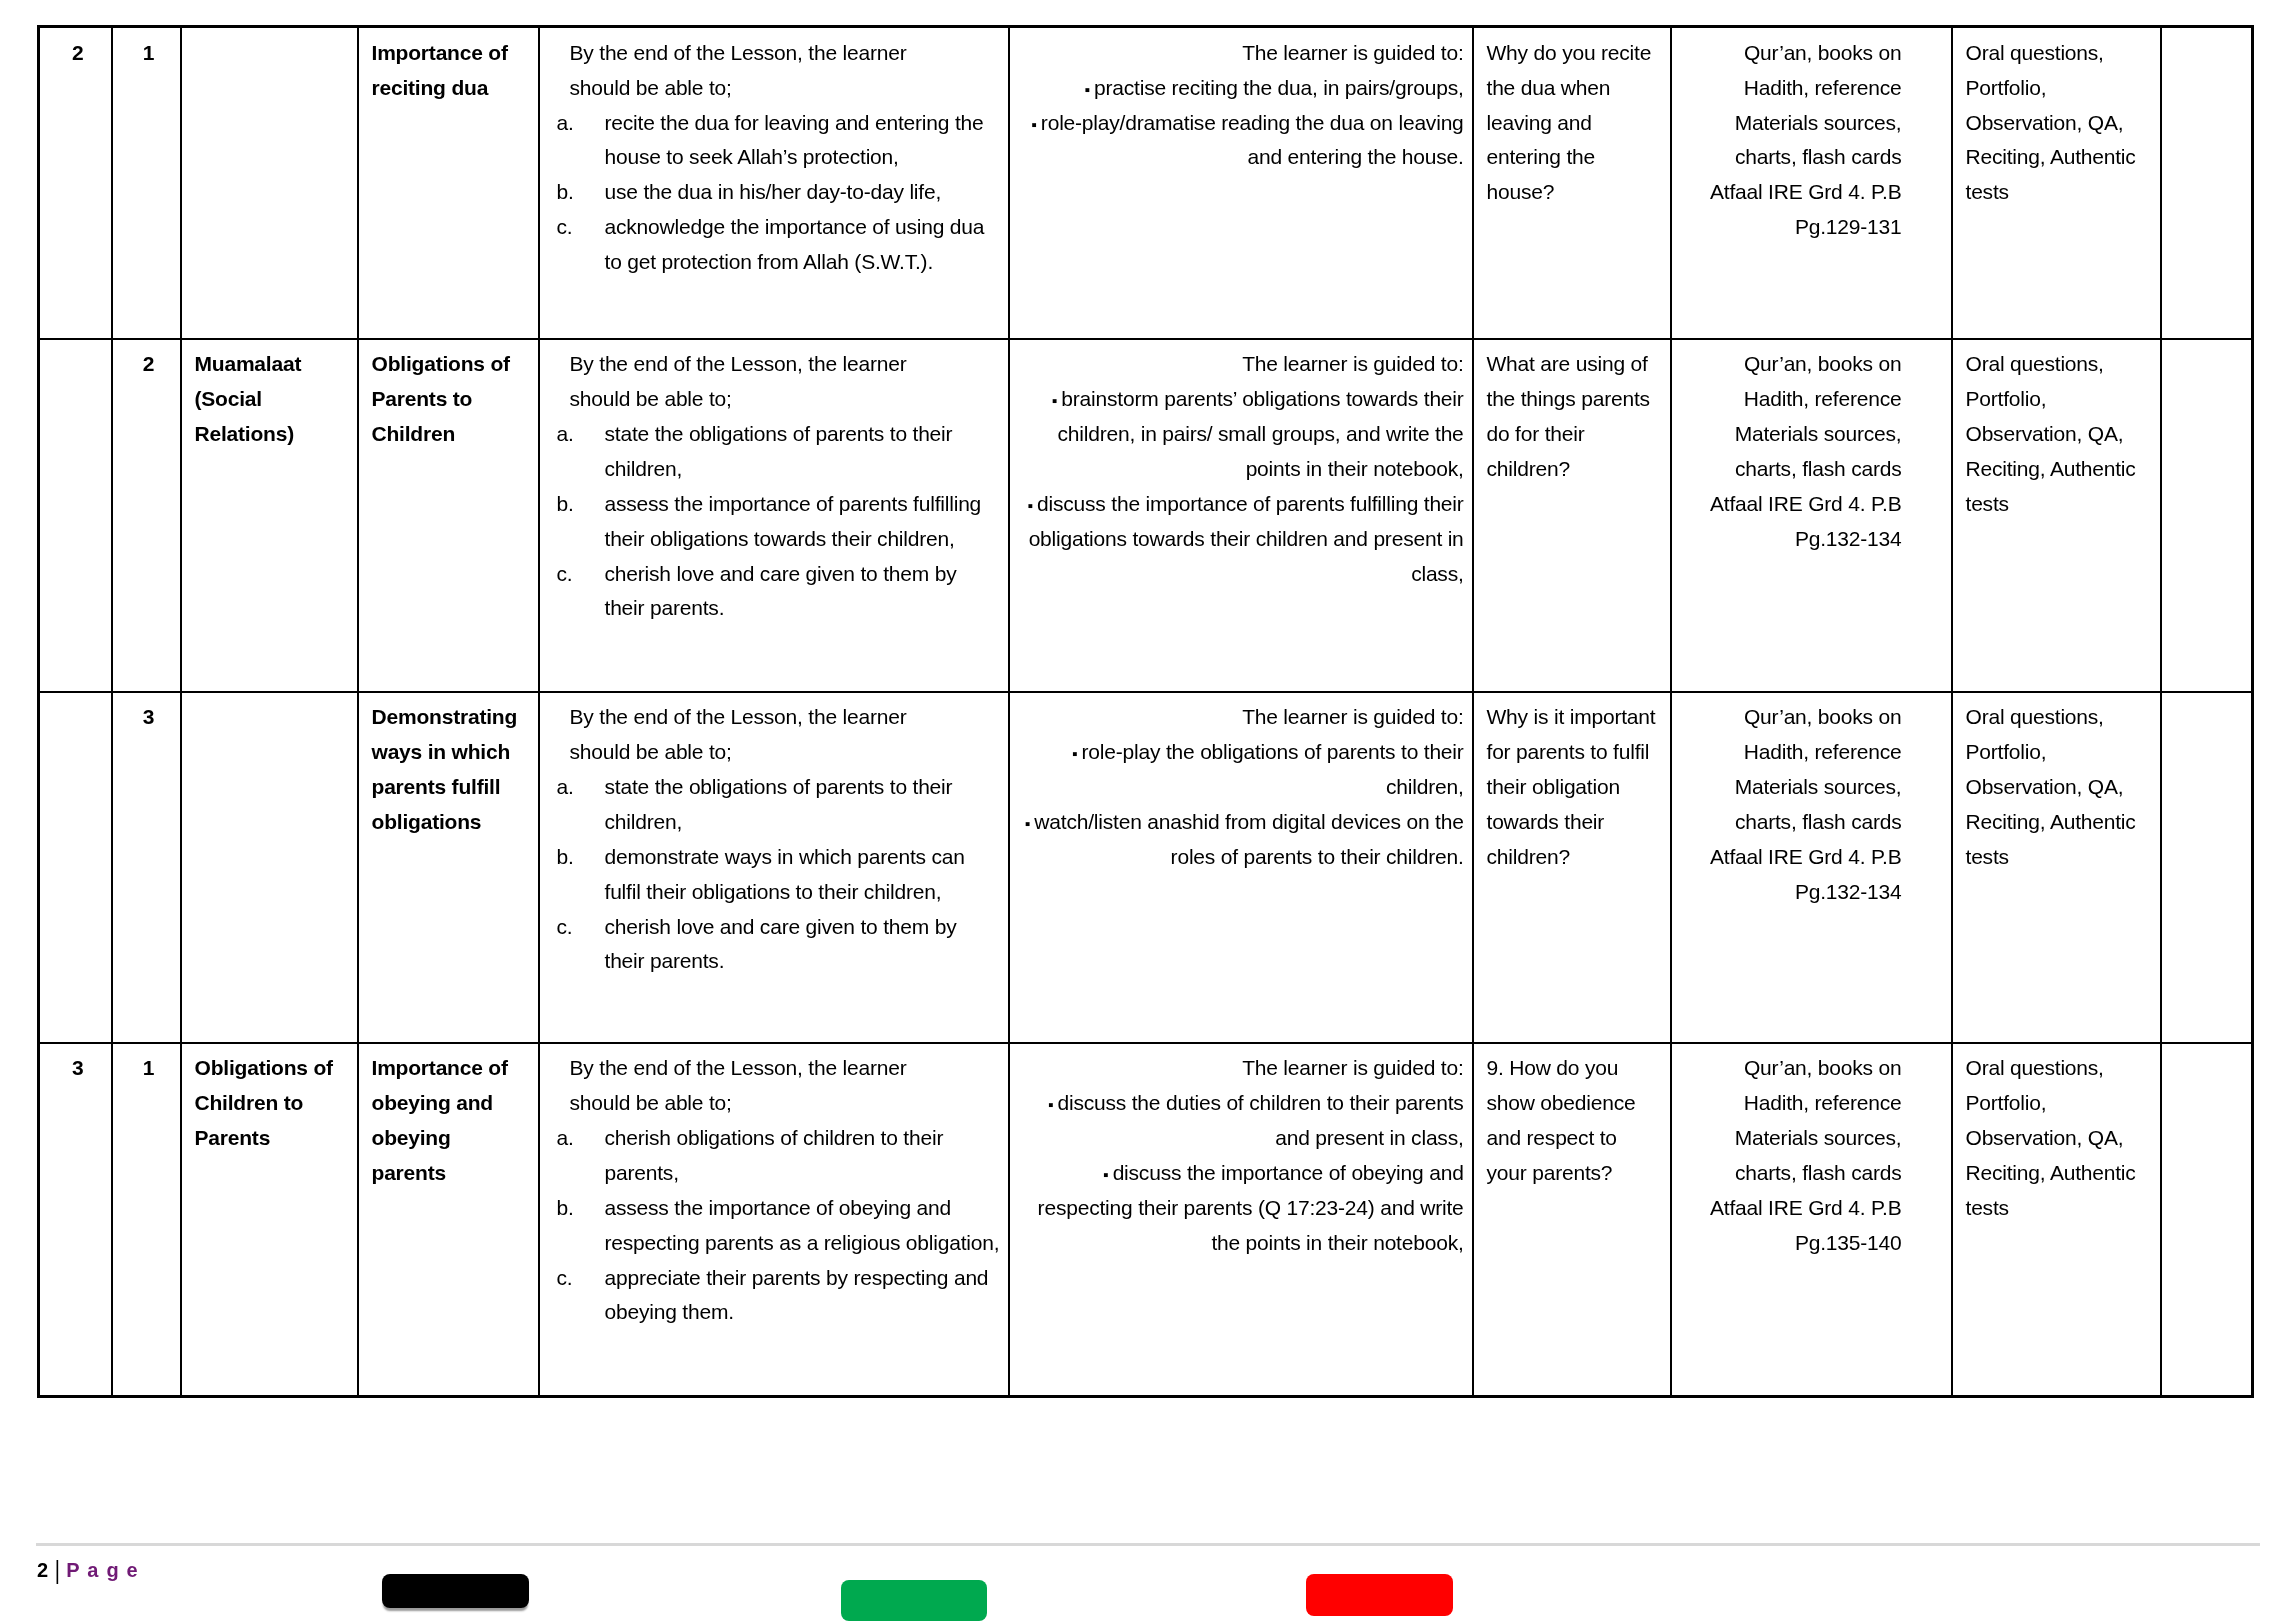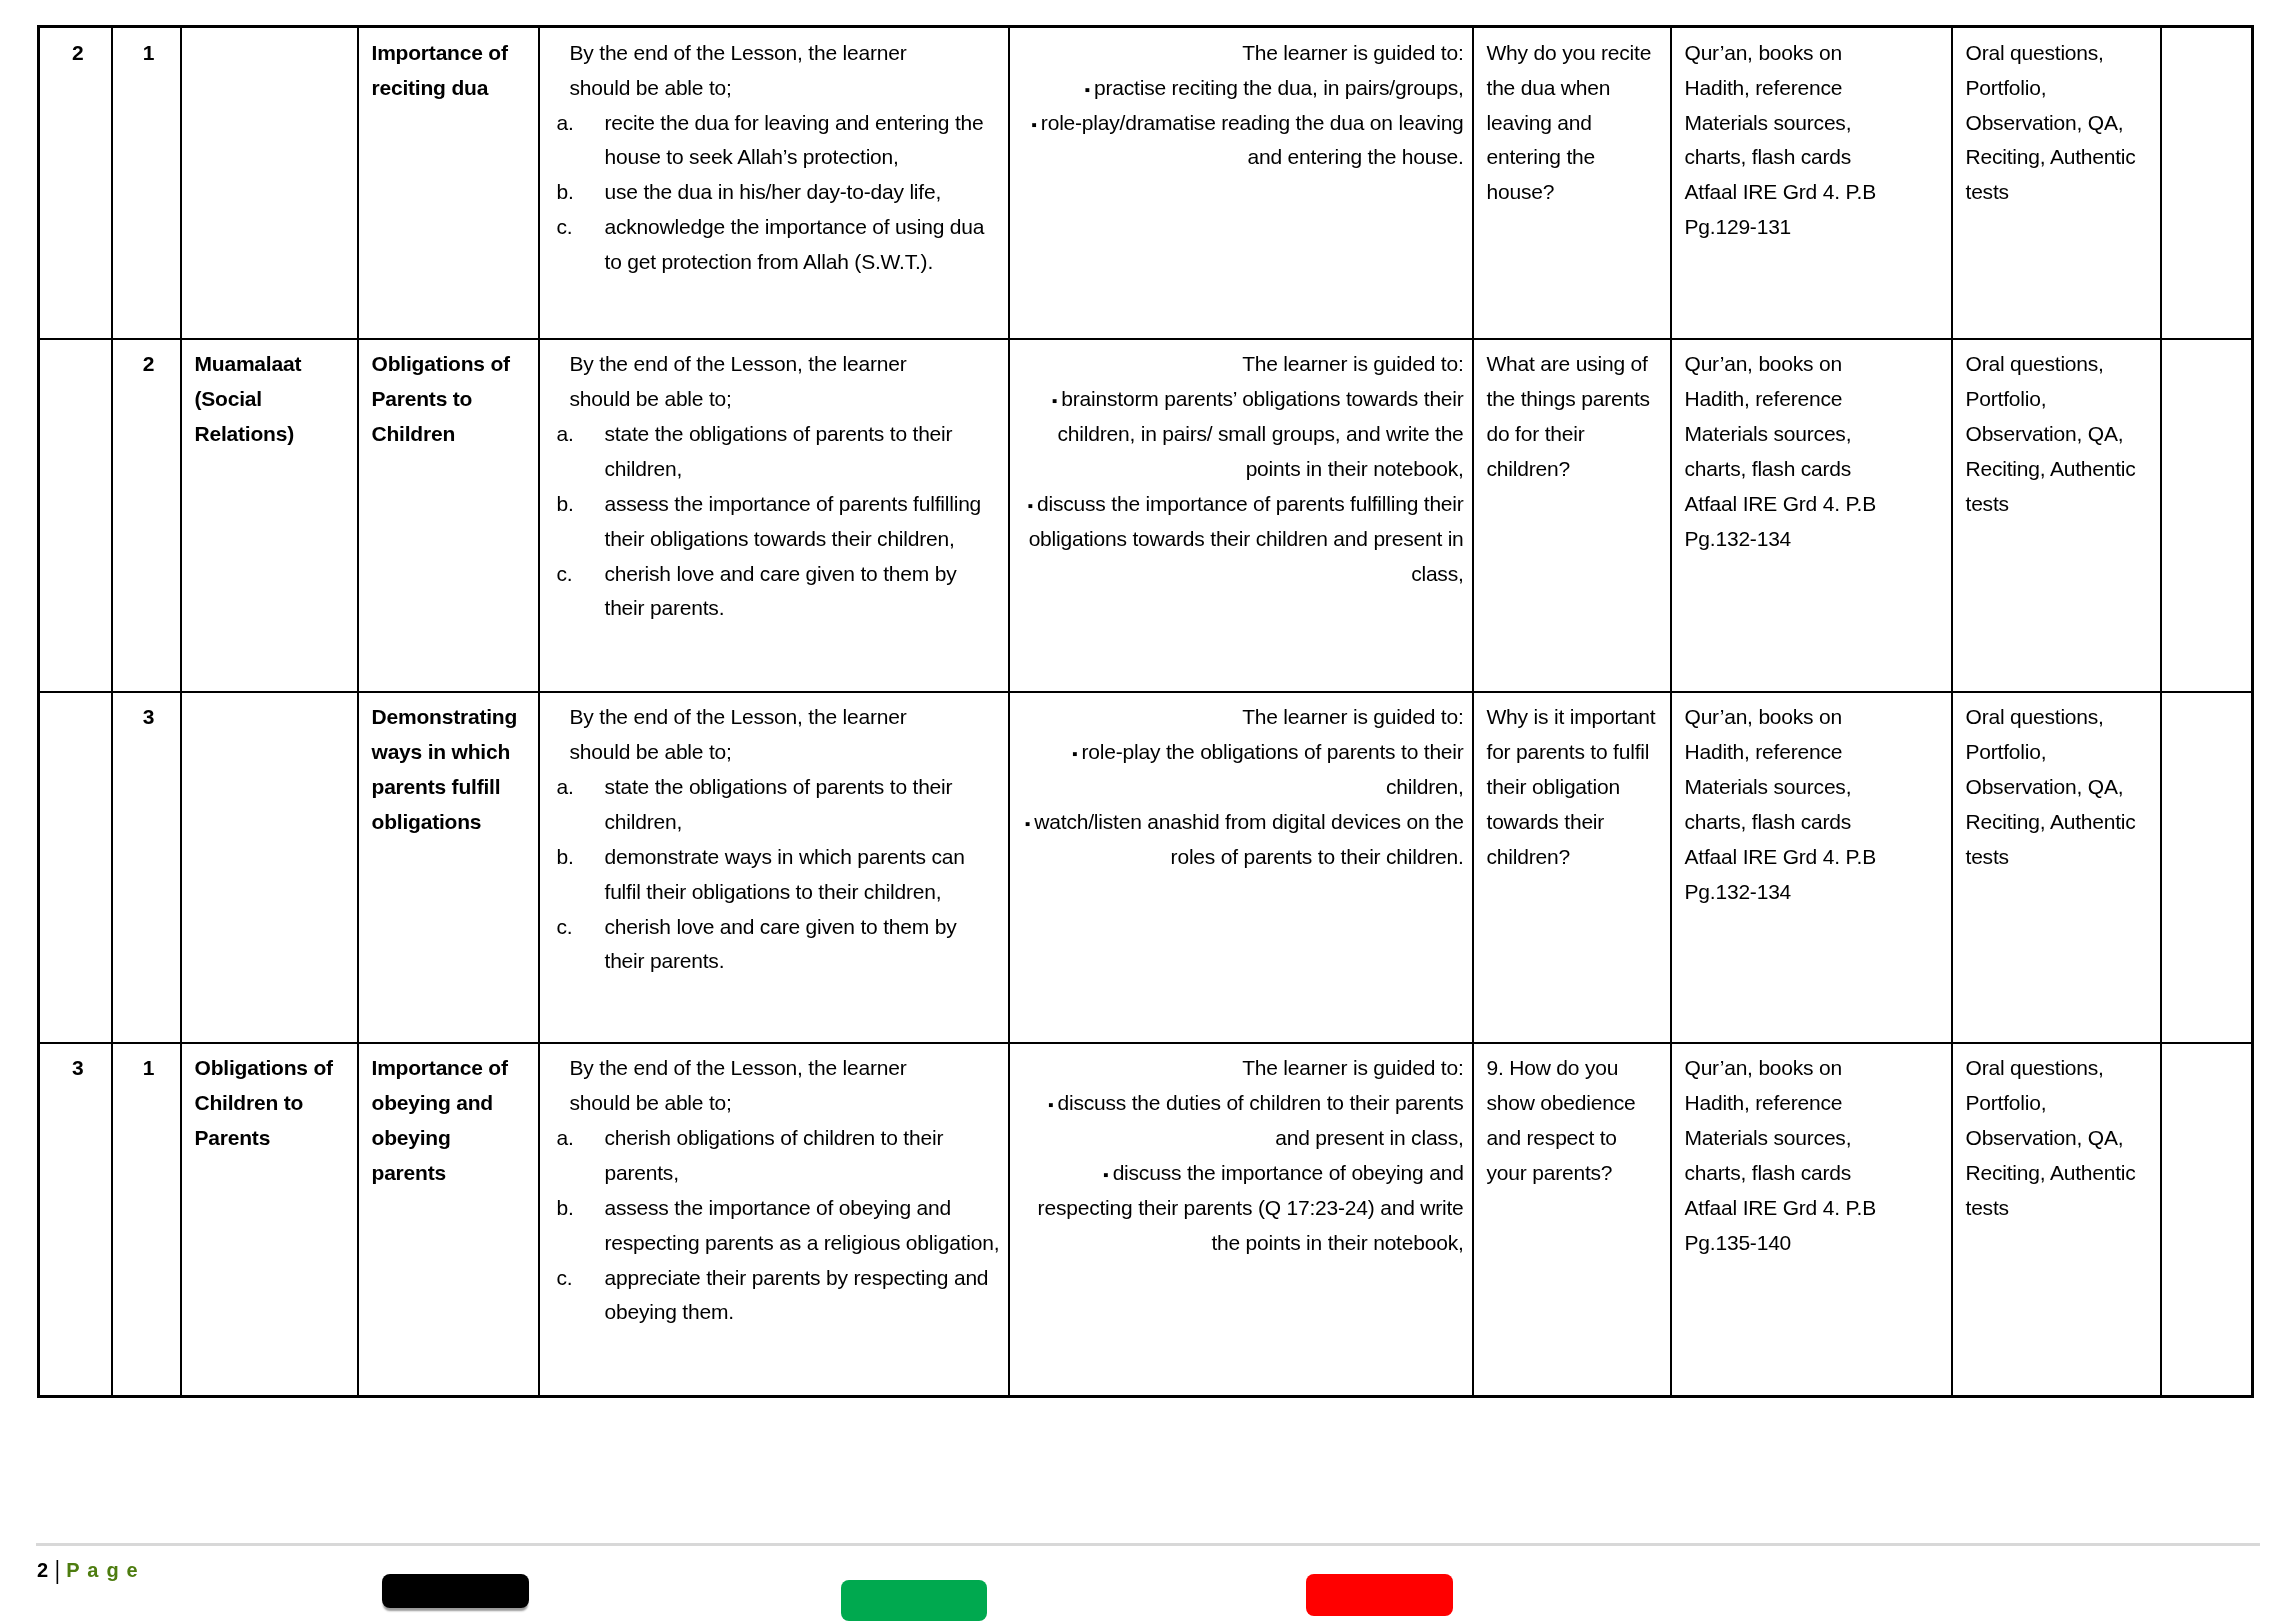--- a/index.html
+++ b/index.html
@@ -45,36 +45,36 @@
   .outcomes-intro { padding-left: 17px; max-width: 372px; }
   .outcomes-list { counter-reset: oc; }
   .outcome-item { position: relative; padding-left: 52px; counter-increment: oc; }
   .outcome-item::before {
     content: counter(oc, lower-alpha) ".";
     position: absolute; left: 3.9px; top: 0;
   }
   td.c-experiences { padding-left: 11.8px; font-size: 18.3px; line-height: 1.95; text-align: right; }
   .exp-item::before { content: "▪ "; font-size: 15.7px; }
   td.c-inquiry { padding-left: 10.5px; line-height: 1.66; }
-  td.c-resources { padding-left: 14.4px; line-height: 1.64; }
+  td.c-resources { padding-left: 14.4px; line-height: 1.64; text-align: right; }
   .resources-text { max-width: 217px; }
   td.c-assessment { padding-left: 14.4px; line-height: 1.64; }
 
   .footer-rule {
     position: absolute; left: 36px; top: 1543px;
     width: 2224px; height: 3.3px; background: #d8d8d8;
   }
   .page-footer {
     position: absolute; left: 37px; top: 1559px;
     font-size: 20px; font-weight: 700;
     display: flex; align-items: center; gap: 6.5px;
   }
   .page-number { color: #000; letter-spacing: 0; }
   .footer-sep { color: #000; font-weight: 400; transform: scaleY(1.25); }
-  .page-label { color: #4d7c0f; letter-spacing: 7.9px; text-align: right; }
+  .page-label { color: #701a75; letter-spacing: 7.9px; text-align: right; }
 
   .hl { position: absolute; border-radius: 7.9px; }
   .hl-black { left: 382px; top: 1574px; width: 147px; height: 34px;
               box-shadow: 0 3.9px 2px -1.3px #9a9a9a; }
   .hl-green { left: 841px; top: 1580px; width: 146px; height: 41px; }
   .hl-red   { left: 1306px; top: 1574px; width: 147px; height: 42px; }
 </style>
 </head>
 <body>
 

